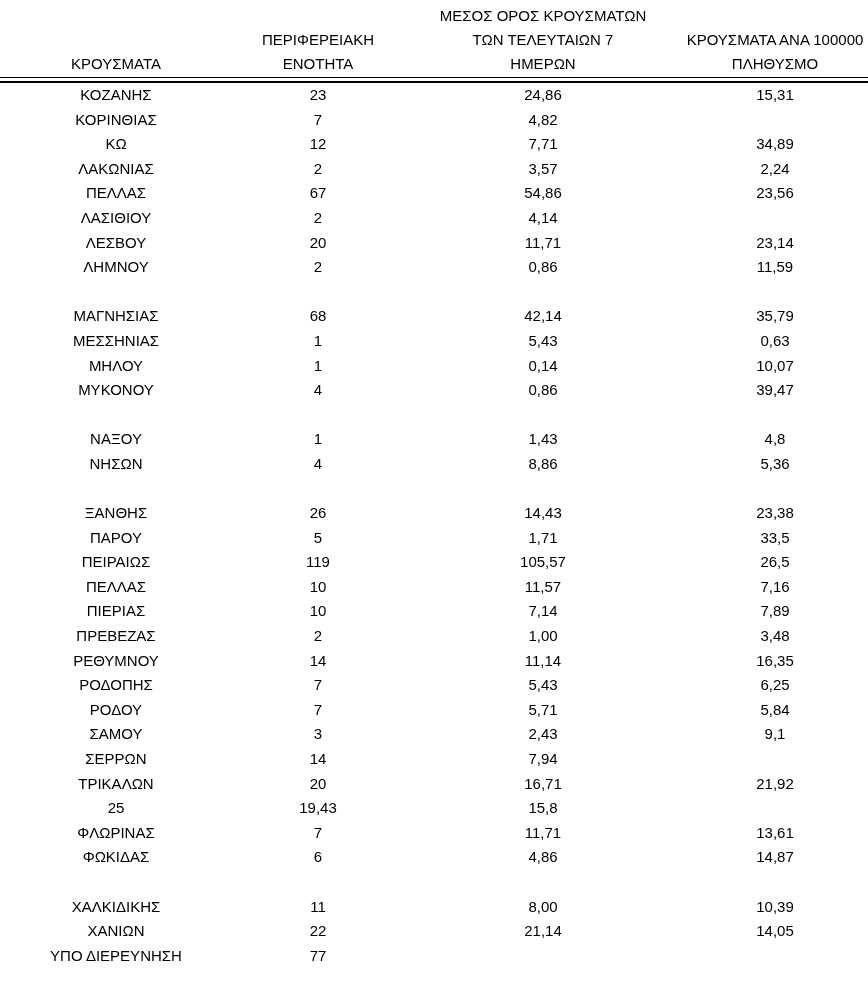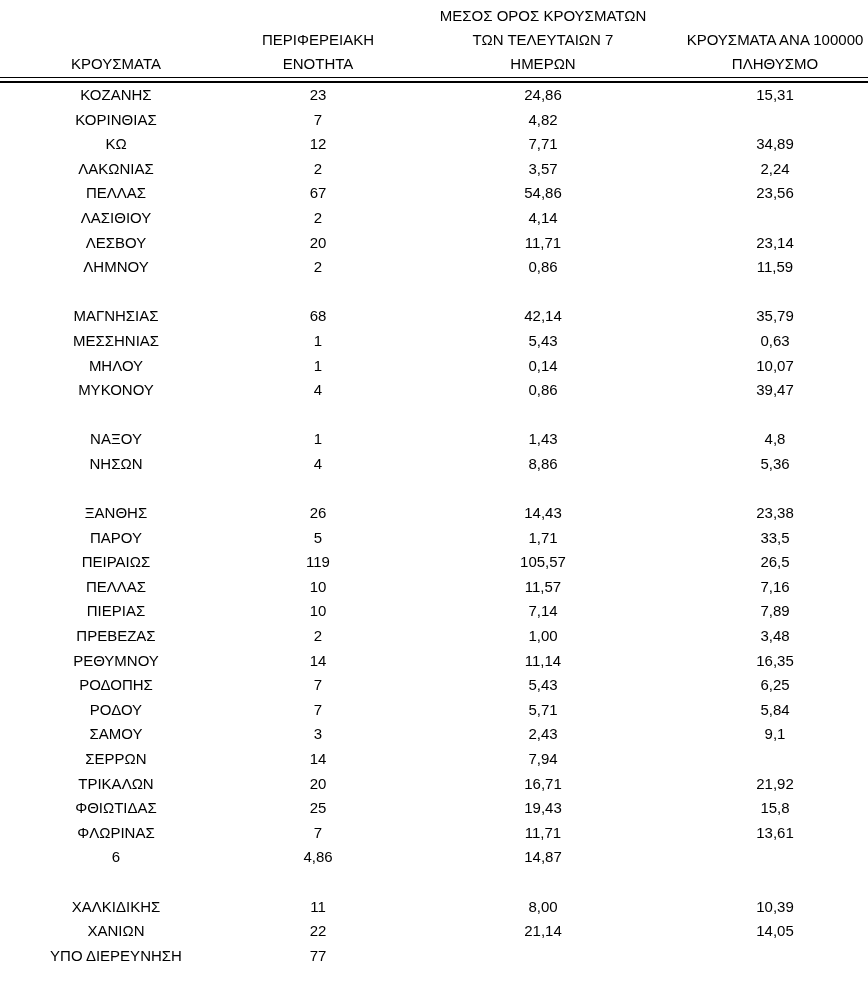--- a/index.html
+++ b/index.html
@@ -236,32 +236,32 @@
       <div class="cell">14</div>
       <div class="cell">7,94</div>
     </div>
       <div class="grid-row row">
       <div class="cell">ΤΡΙΚΑΛΩΝ</div>
       <div class="cell">20</div>
       <div class="cell">16,71</div>
       <div class="cell">21,92</div>
     </div>
       <div class="grid-row row">
-      <div class="cell">ΦΘΙΩΤΙΔΑΣ</div>
       <div class="cell">25</div>
       <div class="cell">19,43</div>
       <div class="cell">15,8</div>
     </div>
       <div class="grid-row row">
       <div class="cell">ΦΛΩΡΙΝΑΣ</div>
       <div class="cell">7</div>
       <div class="cell">11,71</div>
       <div class="cell">13,61</div>
     </div>
       <div class="grid-row row">
+      <div class="cell">ΦΩΚΙΔΑΣ</div>
       <div class="cell">6</div>
       <div class="cell">4,86</div>
       <div class="cell">14,87</div>
     </div>
       <div class="grid-row row">
       <div class="cell"></div>
       <div class="cell"></div>
       <div class="cell"></div>
       <div class="cell"></div>
     </div>

